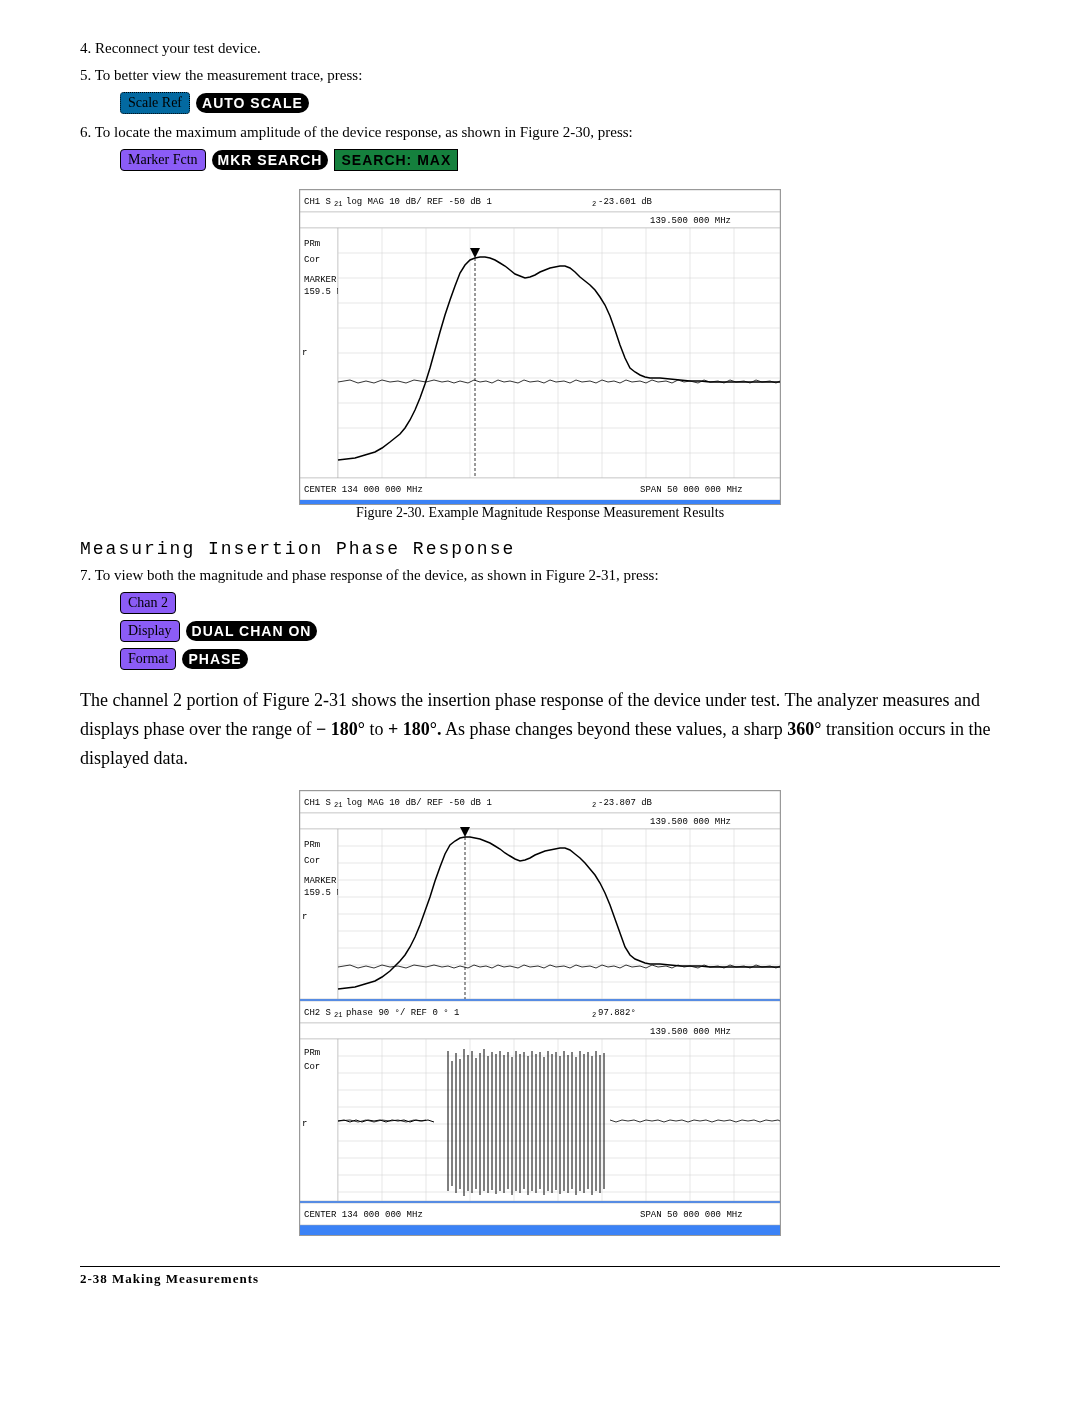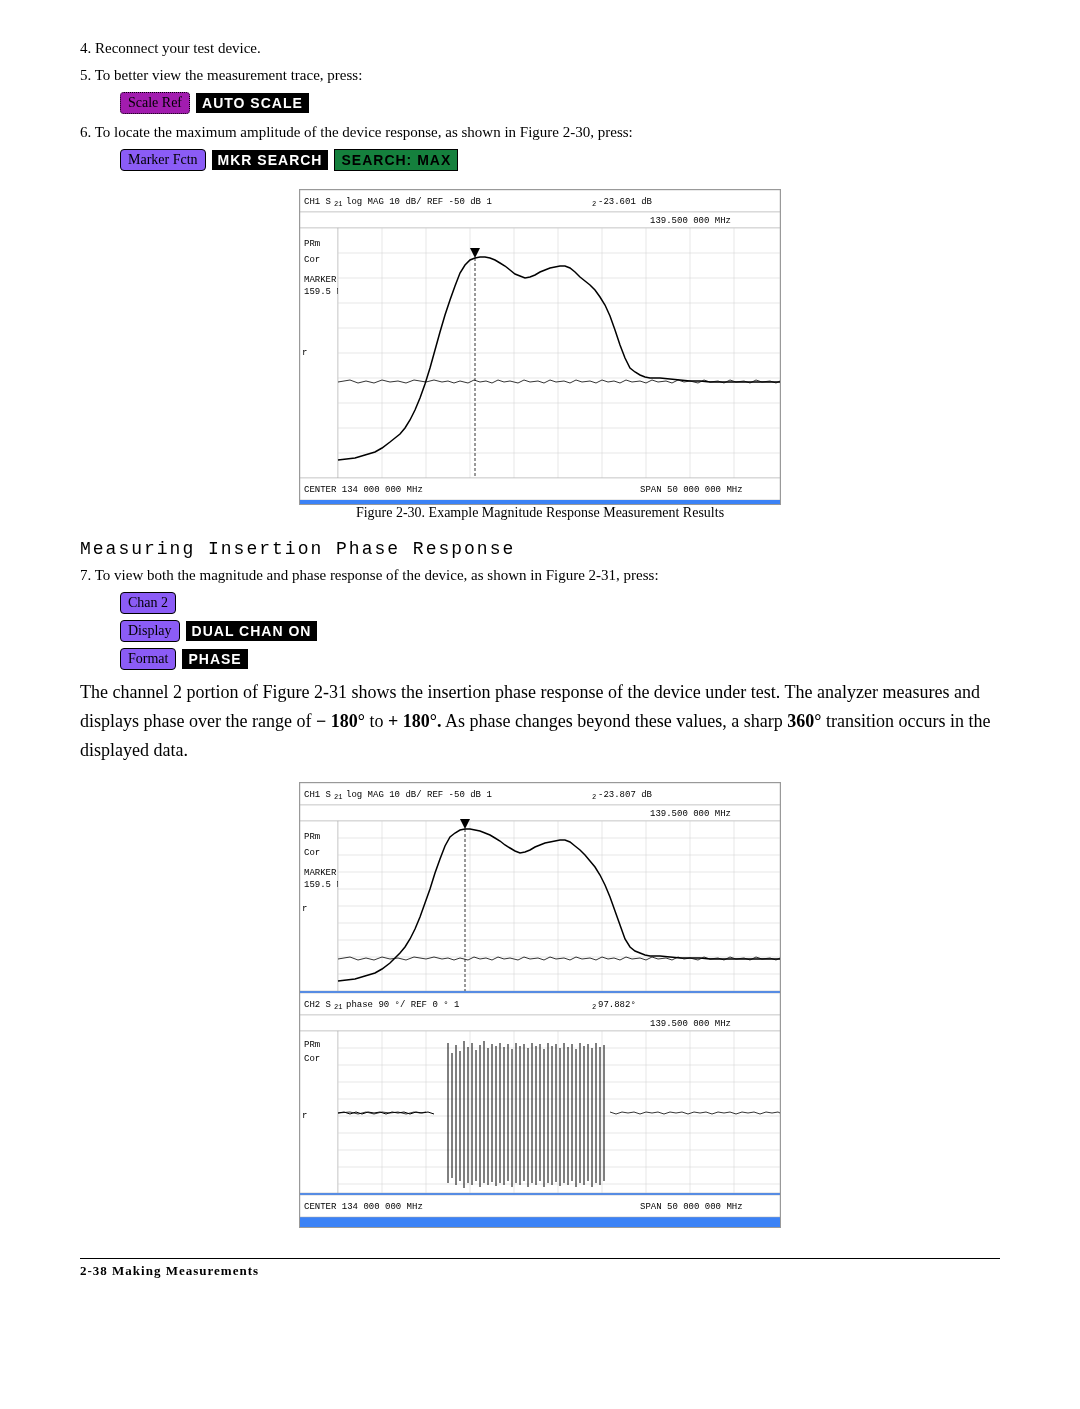--- a/index.html
+++ b/index.html
@@ -40,20 +40,21 @@
 
     .key-label {
       font-family: Arial, sans-serif;
       font-size: 14px;
       font-weight: bold;
       background: #000;
       color: #fff;
       padding: 2px 6px;
       letter-spacing: 1px;
       display: inline-block;
+      border-radius: 10px;
     }
 
     .key-label-outline {
       font-family: Arial, sans-serif;
       font-size: 14px;
       font-weight: bold;
       border: 1.5px solid #000;
       color: #000;
       padding: 2px 6px;
       letter-spacing: 1px;
@@ -109,21 +110,21 @@
     svg text {
       font-family: 'Courier New', Courier, monospace;
     }
 
     .dotted-key {
       border: 1.5px dotted #000;
       border-radius: 4px;
       padding: 2px 7px;
       font-size: 14px;
       font-family: 'Times New Roman', Times, serif;
-      background: #a21caf;
+      background: #0369a1;
       display: inline-block;
     }
   </style>
 </head>
 <body>
 
 <div class="step-item">
   <span class="step-number">4.</span>
   <span>Reconnect your test device.</span>
 </div>
@@ -221,21 +222,21 @@
 
 <div class="key-group" style="margin-bottom:4px;">
   <span class="key-button">Chan 2</span>
 </div>
 
 <div class="key-group" style="margin-bottom:4px;">
   <span class="key-button">Display</span>
   <span class="key-label">DUAL CHAN ON</span>
 </div>
 
-<div class="key-group" style="margin-bottom:8px;align-items:center;">
+<div class="key-group" style="margin-bottom:16px;align-items:center;">
   <span class="key-button">Format</span>
   <span class="key-label">PHASE</span>
 </div>
 
 <p class="body-text">
   The channel 2 portion of Figure 2-31 shows the insertion phase response of the device under
   test. The analyzer measures and displays phase over the range of <strong>−&nbsp;180°</strong> to <strong>+&nbsp;180°.</strong> As phase
   changes beyond these values, a sharp <strong>360°</strong> transition occurs in the displayed data.
 </p>
 

